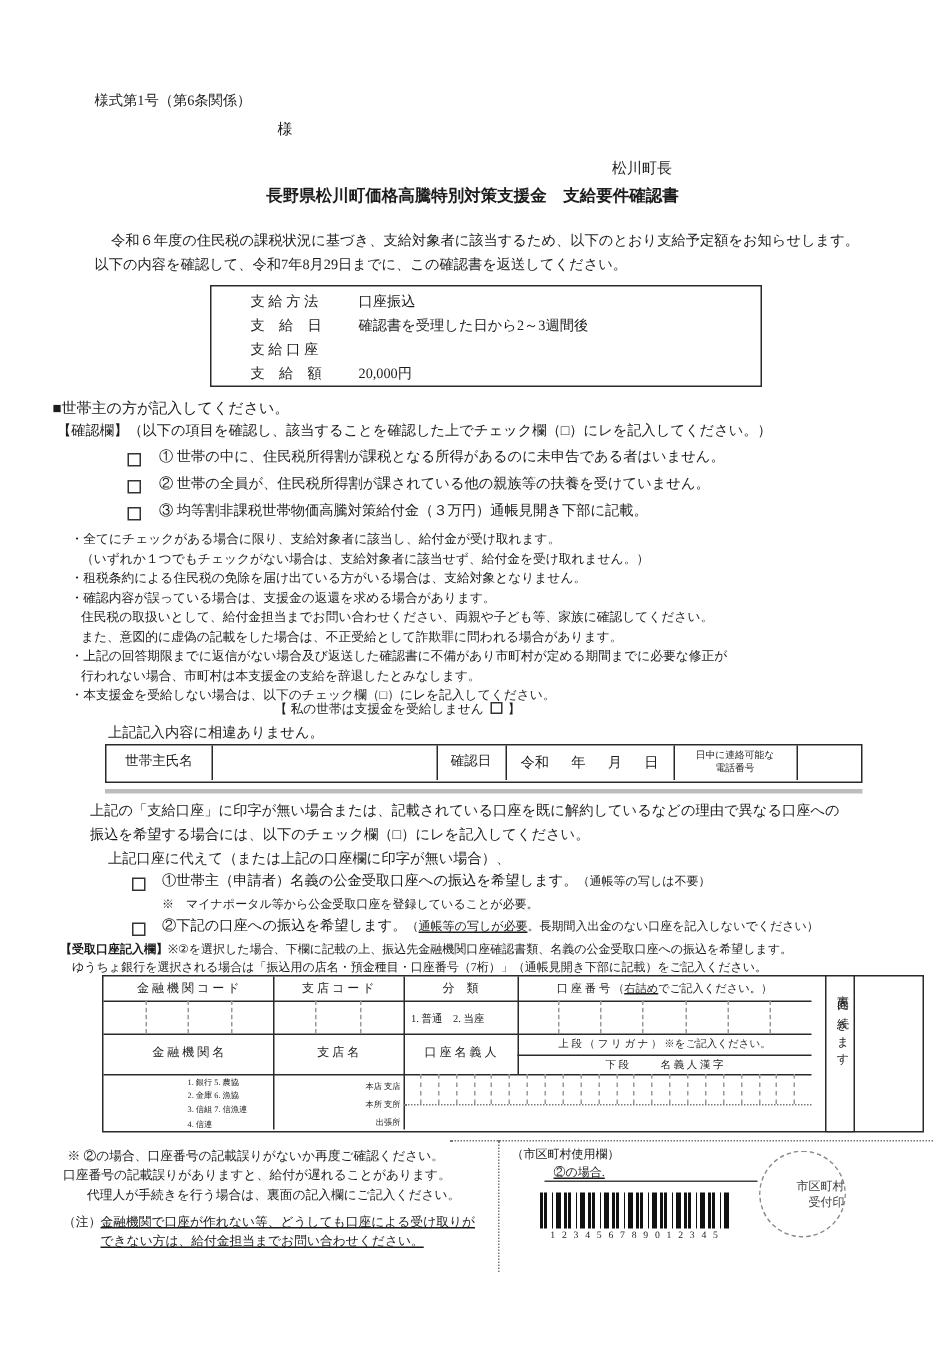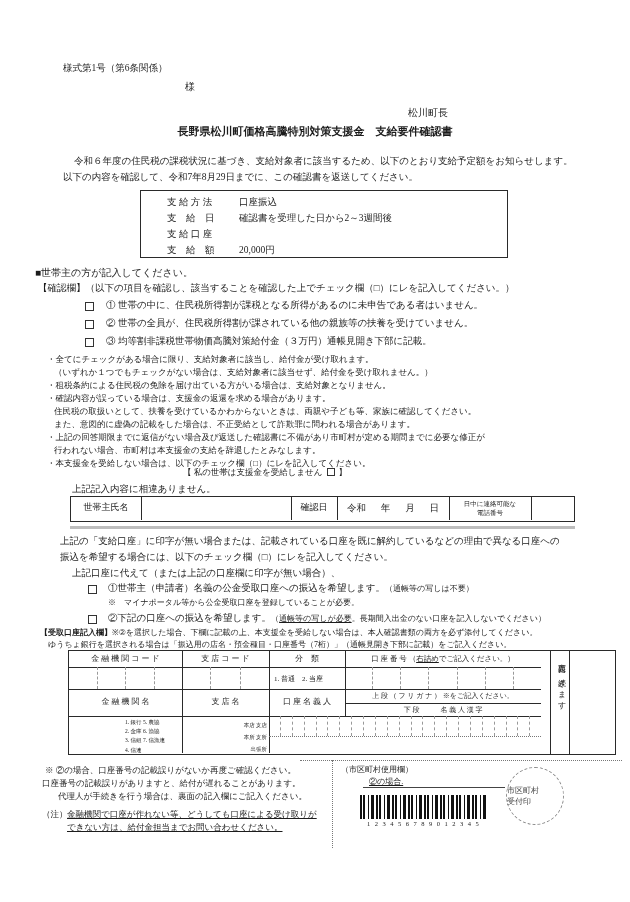--- a/index.html
+++ b/index.html
@@ -22,21 +22,21 @@
   .cb{position:absolute;width:9px;height:9px;border:1px solid #333;background:#fff}
   .cbi{display:inline-block;width:8px;height:8px;border:1px solid #333;vertical-align:-1px;margin:0 4px}
   .plabel{display:inline-block;width:72px}
   .cells{position:absolute;display:flex}
   .cells i{flex:1;border-right:1px dashed #999}
   .cells i:last-child{border-right:none}
   .flexdate{position:absolute;display:flex;align-items:center;justify-content:space-between;padding:0 10px}
   .vert{writing-mode:vertical-rl;letter-spacing:2px}
   .barcode{position:absolute;background:repeating-linear-gradient(90deg,#111 0 2px,#fff 2px 3px,#111 3px 5px,#fff 5px 8px,#111 8px 9px,#fff 9px 11px,#111 11px 14px,#fff 14px 16px)}
   .stamp{position:absolute;width:58px;height:58px;border:1px dashed #8a8a8a;border-radius:50%;
-         text-align:left;font-size:8px;line-height:11px;padding-top:17px;color:#444}
+         text-align:right;font-size:8px;line-height:11px;padding-top:17px;color:#444}
 </style>
 </head>
 <body>
 
 <div class="page">
 
   <div class="t f95" style="left:63px;top:62px">様式第1号（第6条関係）</div>
   <div class="t f10" style="left:185px;top:80px">様</div>
   <div class="t f10" style="left:408px;top:106px">松川町長</div>
   <div class="t f13 b ctr" style="left:0;top:124px;width:630px">長野県松川町価格高騰特別対策支援金　支給要件確認書</div>
@@ -57,21 +57,21 @@
   <div class="t f95" style="left:106px;top:299px">① 世帯の中に、住民税所得割が課税となる所得があるのに未申告である者はいません。</div>
   <span class="cb" style="left:85px;top:320px"></span>
   <div class="t f95" style="left:106px;top:317px">② 世帯の全員が、住民税所得割が課されている他の親族等の扶養を受けていません。</div>
   <span class="cb" style="left:85px;top:338px"></span>
   <div class="t f95" style="left:106px;top:335px">③ 均等割非課税世帯物価高騰対策給付金（３万円）通帳見開き下部に記載。</div>
 
   <div class="t f85" style="left:47px;top:354px">・全てにチェックがある場合に限り、支給対象者に該当し、給付金が受け取れます。</div>
   <div class="t f85" style="left:54px;top:367px">（いずれか１つでもチェックがない場合は、支給対象者に該当せず、給付金を受け取れません。）</div>
   <div class="t f85" style="left:47px;top:380px">・租税条約による住民税の免除を届け出ている方がいる場合は、支給対象となりません。</div>
   <div class="t f85" style="left:47px;top:393px">・確認内容が誤っている場合は、支援金の返還を求める場合があります。</div>
-  <div class="t f85" style="left:54px;top:406px">住民税の取扱いとして、扶養を受けているかわからないときは、両親や子ども等、家族に確認してください。</div>
+  <div class="t f85" style="left:54px;top:406px">住民税の取扱いとして、給付金担当までお問い合わせください、両親や子ども等、家族に確認してください。</div>
   <div class="t f85" style="left:54px;top:419px">また、意図的に虚偽の記載をした場合は、不正受給として詐欺罪に問われる場合があります。</div>
   <div class="t f85" style="left:54px;top:445px">行われない場合、市町村は本支援金の支給を辞退したとみなします。</div>
   <div class="t f85" style="left:47px;top:432px">・上記の回答期限までに返信がない場合及び返送した確認書に不備があり市町村が定める期間までに必要な修正が</div>
   <div class="t f85" style="left:47px;top:458px">・本支援金を受給しない場合は、以下のチェック欄（□）にレを記入してください。</div>
 
   <div class="t f85" style="left:183px;top:467px"><span>【</span>&nbsp;<span>私の世帯は支援金を受給しません</span><span class="cbi"></span><span>】</span></div>
 
   <div class="t f95" style="left:72px;top:483px">上記記入内容に相違ありません。</div>
 
   <div class="box" style="left:70px;top:496px;width:505px;height:26px">
@@ -98,21 +98,21 @@
   <div class="t f95" style="left:60px;top:551px">振込を希望する場合には、以下のチェック欄（□）にレを記入してください。</div>
   <div class="t f95" style="left:72px;top:567px">上記口座に代えて（または上記の口座欄に印字が無い場合）、</div>
 
   <span class="cb" style="left:88px;top:585px"></span>
   <div class="t f95" style="left:108px;top:582px"><span>①世帯主（申請者）名義の公金受取口座への振込を希望します。</span><span class="f8">（通帳等の写しは不要）</span></div>
   <div class="t f8" style="left:108px;top:598px">※　マイナポータル等から公金受取口座を登録していることが必要。</div>
 
   <span class="cb" style="left:88px;top:615px"></span>
   <div class="t f95" style="left:108px;top:612px"><span>②下記の口座への振込を希望します。</span><span class="f8">（</span><span class="f8 ul">通帳等の写しが必要</span><span class="f8">。長期間入出金のない口座を記入しないでください）</span></div>
 
-  <div class="t f8" style="left:40px;top:628px"><span class="b">【受取口座記入欄】</span><span>※②を選択した場合、下欄に記載の上、本支援金を受給しない場合は、本人確認書類の両方を必ず添付してください。</span></div>
+  <div class="t f8" style="left:40px;top:628px"><span class="b">【受取口座記入欄】</span><span>※②を選択した場合、下欄に記載の上、振込先金融機関口座確認書類、名義の公金受取口座への振込を希望します。</span></div>
   <div class="t f8" style="left:48px;top:640px">ゆうちょ銀行を選択される場合は「振込用の店名・預金種目・口座番号（7桁）」（通帳見開き下部に記載）をご記入ください。</div>
 
   <div class="box" style="left:68px;top:650px;width:548px;height:105px">
     <div class="hline" style="left:0;top:16px;width:472px"></div>
     <div class="hline" style="left:0;top:38px;width:472px"></div>
     <div class="hline" style="left:0;top:65px;width:472px"></div>
     <div class="hline" style="left:276px;top:52px;width:196px"></div>
     <div class="vline" style="left:113px;top:0;height:102px"></div>
     <div class="vline" style="left:200px;top:0;height:102px"></div>
     <div class="vline" style="left:276px;top:0;height:65px"></div>

